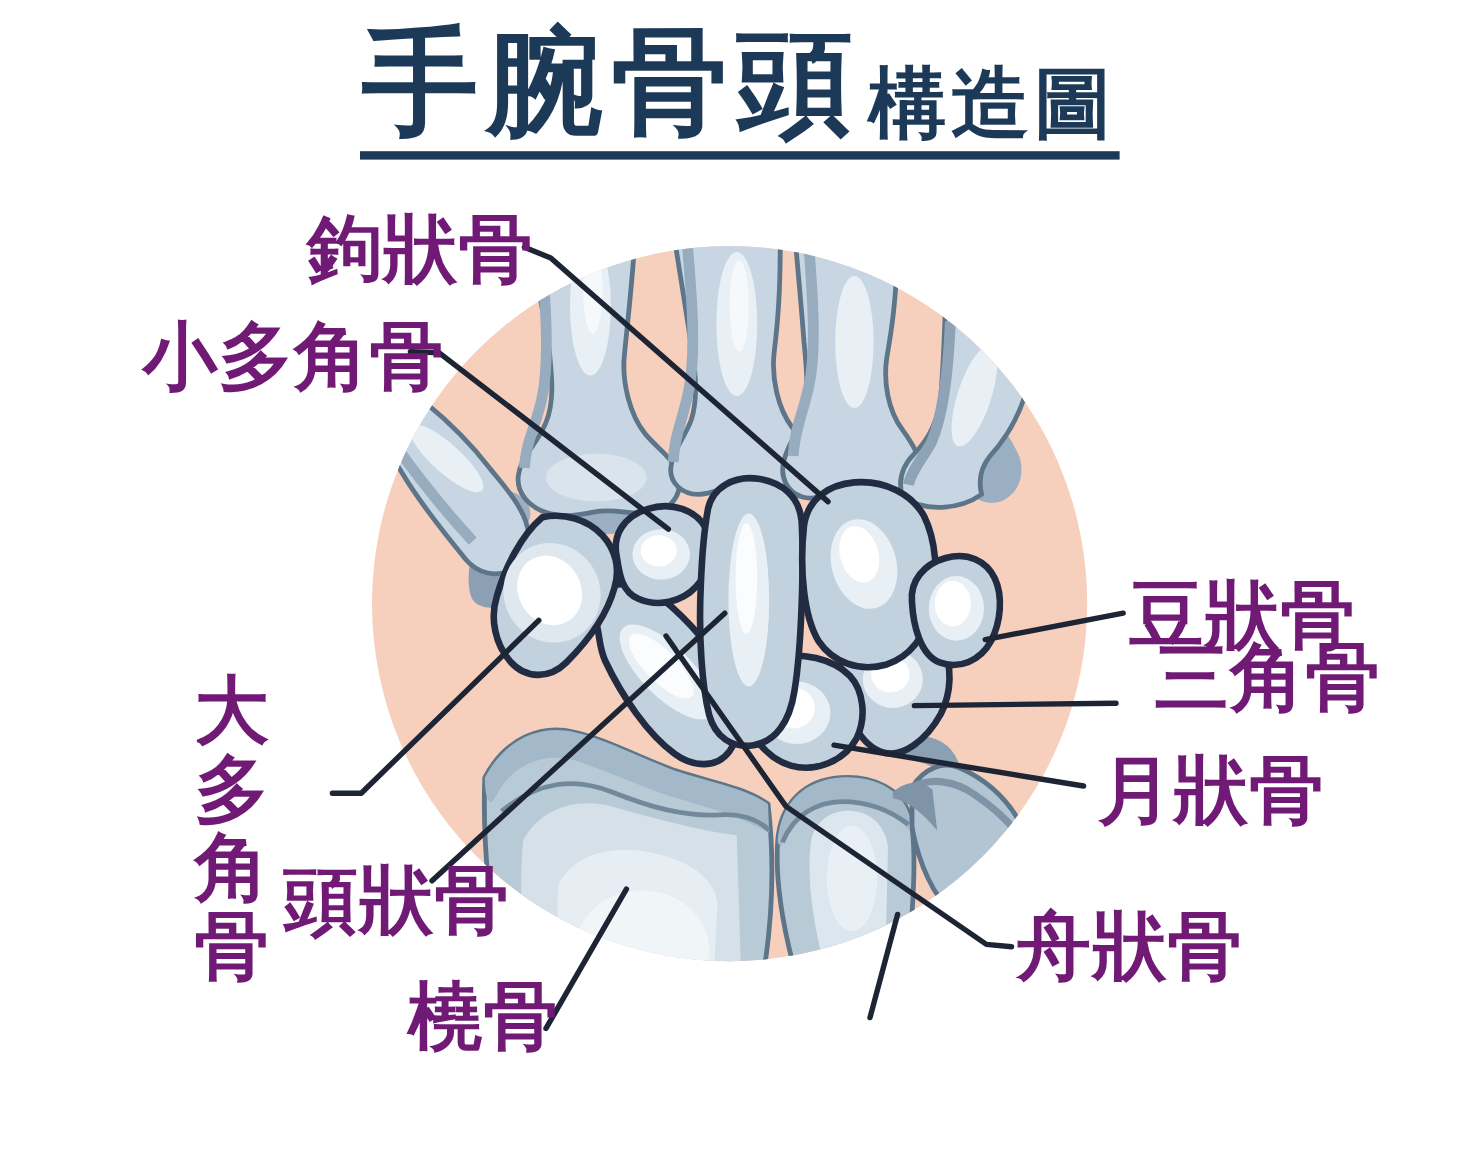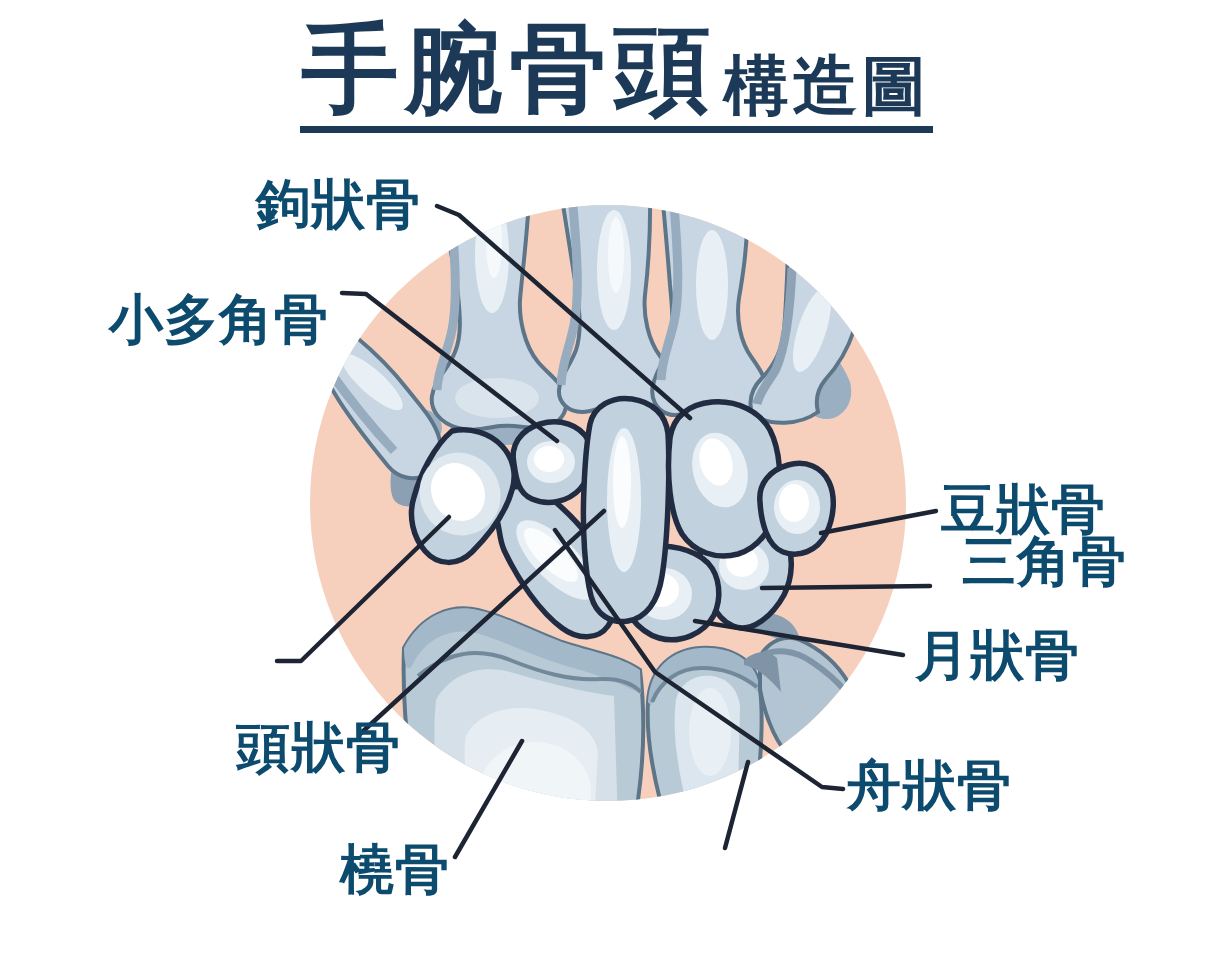--- a/index.html
+++ b/index.html
@@ -21,28 +21,28 @@
   .title-main{
     font-size:97px;font-weight:bold;color:#1c3a58;
     letter-spacing:7px;line-height:1.18;white-space:nowrap;
   }
   .title-sub{
     font-size:65px;font-weight:bold;color:#1c3a58;
     letter-spacing:4px;line-height:1.25;white-space:nowrap;margin-left:6px;
   }
   
   .lbl{
-    position:absolute;font-weight:bold;font-size:54px;color:#0c4a6e;
+    position:absolute;font-weight:bold;font-size:62px;color:#701a75;
     line-height:1.06;letter-spacing:1px;white-space:nowrap;
   }
   .lbl-hamate    {left:256px;top:176px;}
-  .lbl-trapezoid {left:109px;top:265px;margin-top:26px;}
+  .lbl-trapezoid {left:119px;top:265px;}
   .lbl-trapezium {left:162px;top:560px;white-space:normal;width:122px;}
   .lbl-capitate  {left:196px;top:719px;margin-left:40px;}
-  .lbl-radius    {left:340px;top:841px;}
+  .lbl-radius    {left:340px;top:815px;}
   .lbl-ulna      {left:667px;top:854px;}
   .lbl-scaphoid  {left:847px;top:757px;}
   .lbl-lunate    {left:915px;top:627px;}
   .lbl-triquetrum{left:938px;top:533px;margin-left:24px;}
   .lbl-pisiform  {left:941px;top:481px;}
 </style>
 </head>
 <body>
 
 <div class="stage">
@@ -164,20 +164,21 @@
 
   <div class="title-wrap">
     <div class="title-inner">
       <span class="title-main">手腕骨頭</span>
       <span class="title-sub">構造圖</span>
     </div>
   </div>
 
   <div class="lbl lbl-hamate">鉤狀骨</div>
   <div class="lbl lbl-trapezoid">小多角骨</div>
+  <div class="lbl lbl-trapezium">大多角骨</div>
   <div class="lbl lbl-capitate">頭狀骨</div>
   <div class="lbl lbl-radius">橈骨</div>
   <div class="lbl lbl-lunate">月狀骨</div>
   <div class="lbl lbl-scaphoid">舟狀骨</div>
   <div class="lbl lbl-triquetrum">三角骨</div>
   <div class="lbl lbl-pisiform">豆狀骨</div>
 
 </div>
 
 </body></html>

